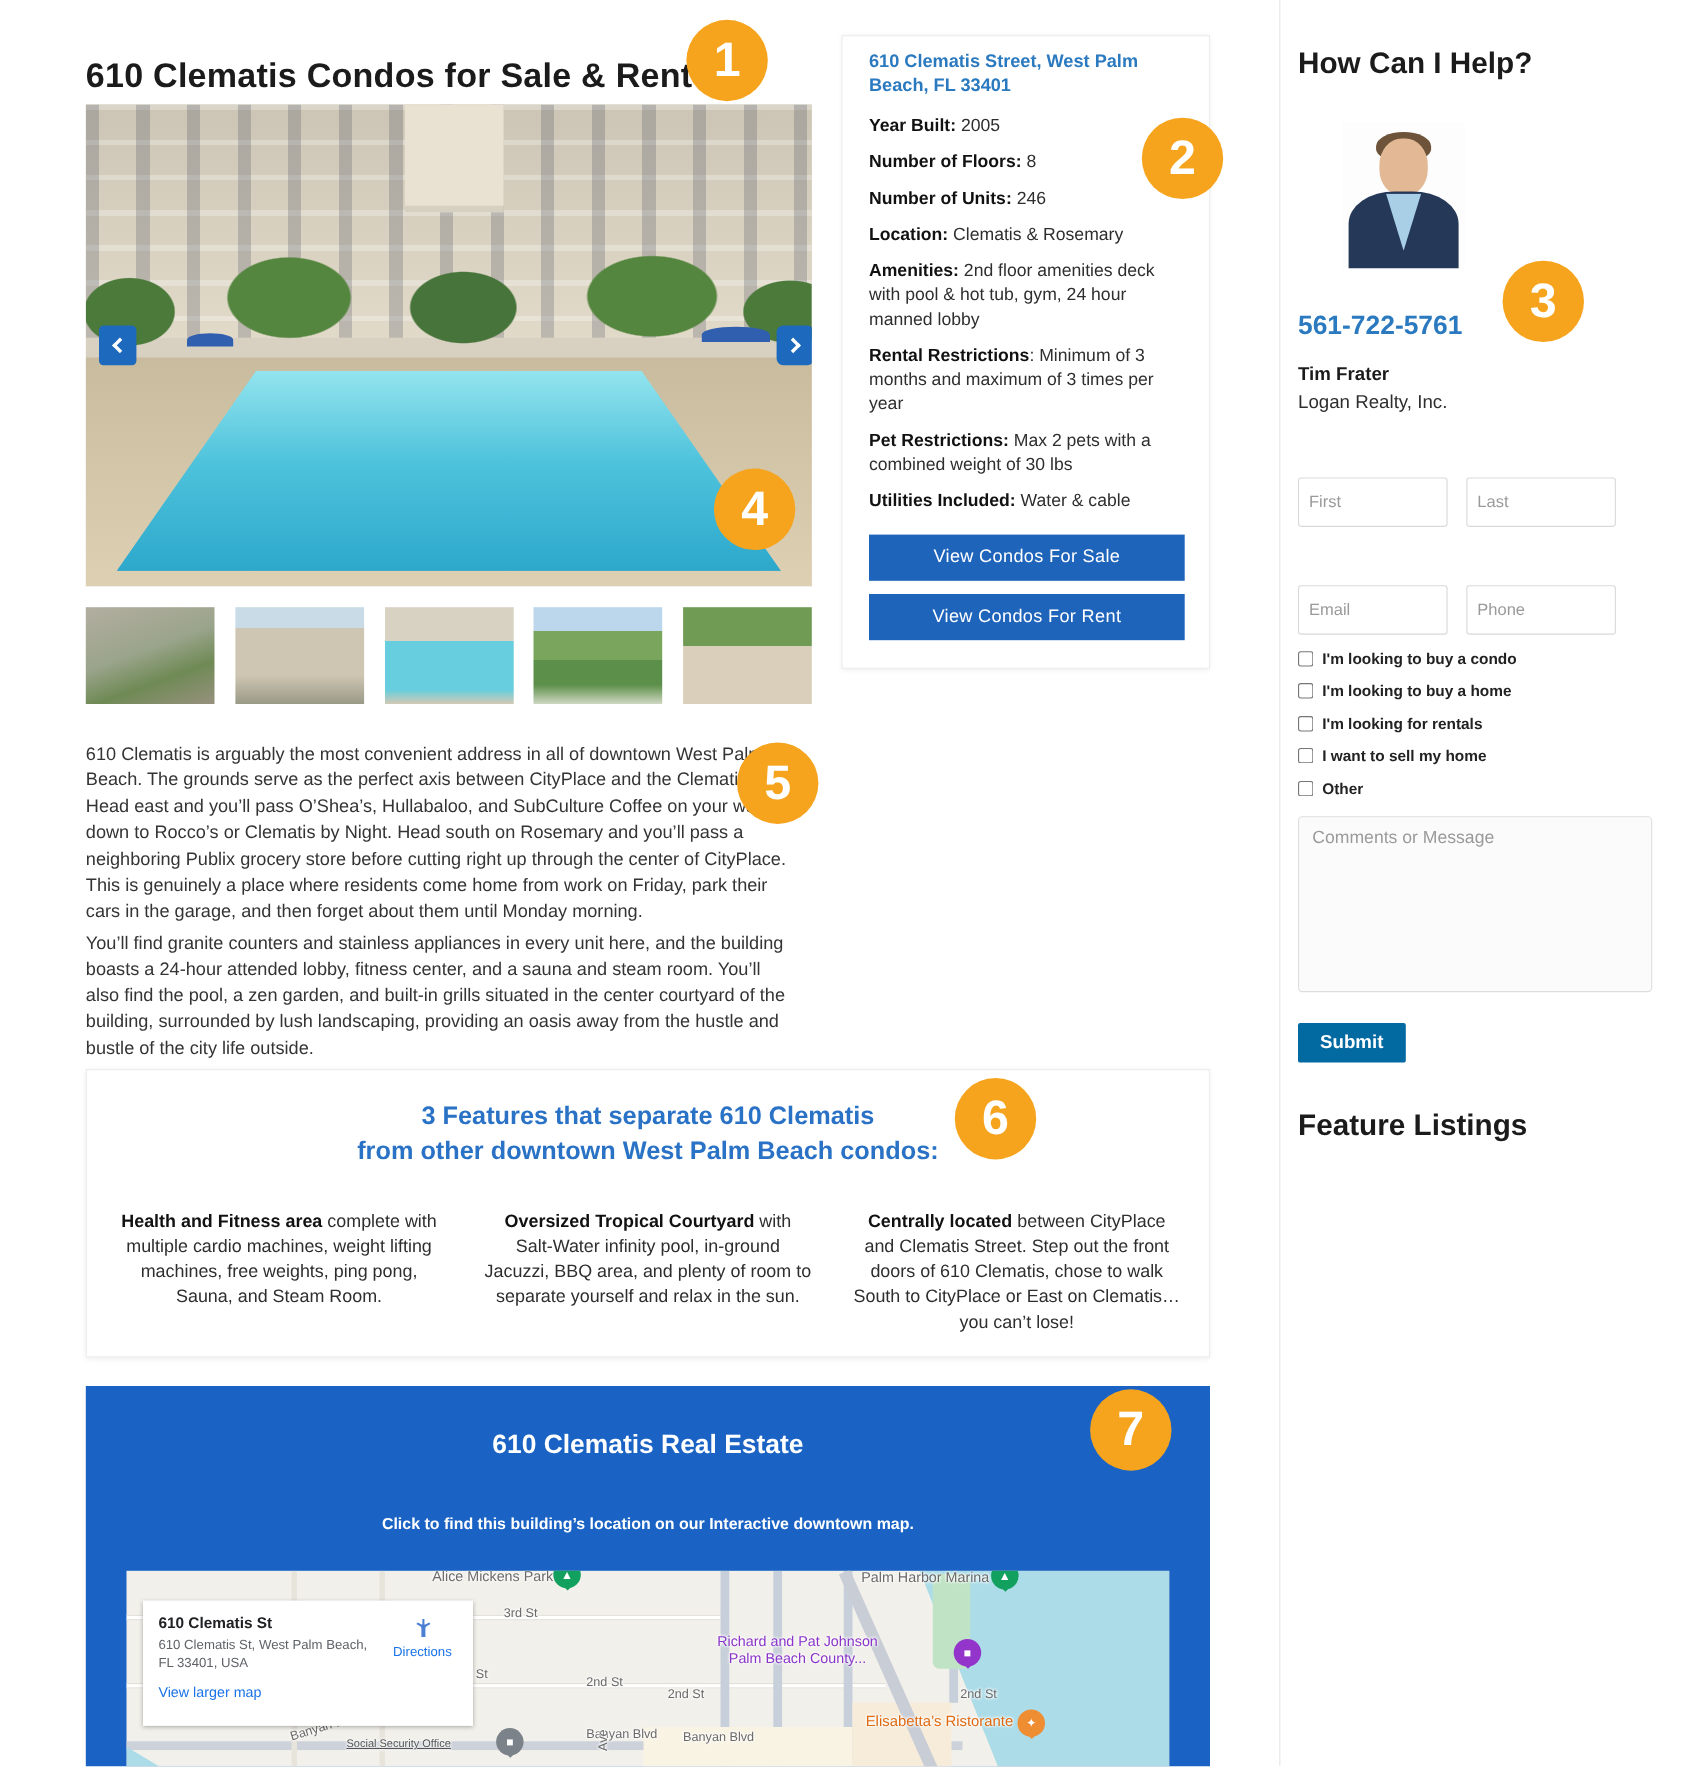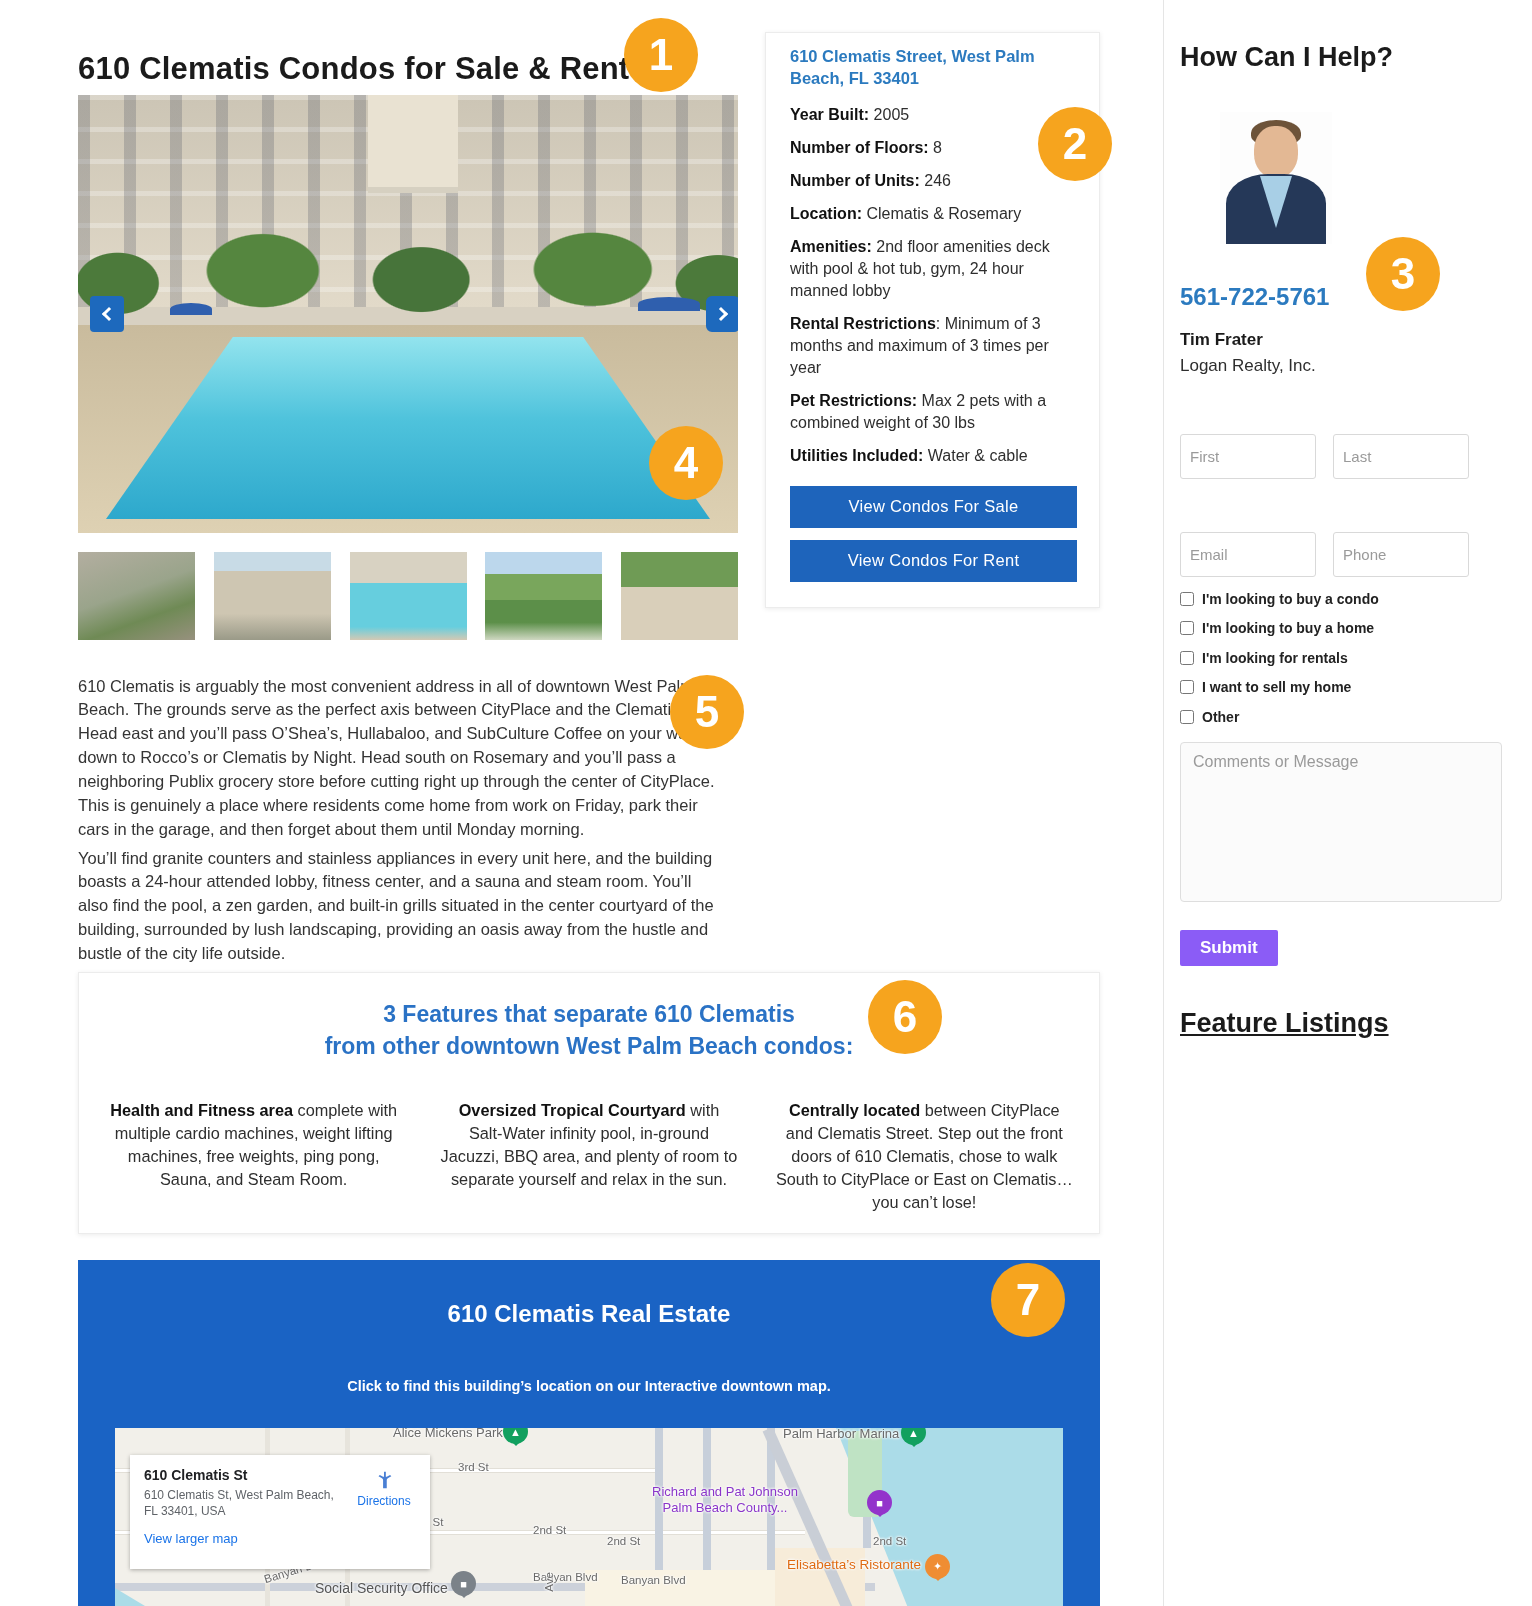--- a/index.html
+++ b/index.html
@@ -87,21 +87,21 @@
   #map .water.lagoon{left:0;top:142px;width:60px;height:90px;clip-path:polygon(0 20%,100% 60%,100% 100%,0 100%);}
   #map .shore-road{position:absolute;left:700px;top:-10px;width:11px;height:260px;background:#c9ced6;transform:rotate(-24deg);}
   #map .park{position:absolute;left:733px;top:3px;width:34px;height:86px;background:#bfe3c4;border-radius:6px;}
   #map .sand1{position:absolute;left:470px;top:142px;width:190px;height:90px;background:#f9f3e4;}
   #map .sand2{position:absolute;left:660px;top:120px;width:90px;height:112px;background:#f7ecd9;}
   .mlabel{position:absolute;font-size:11.5px;color:#6a6a6a;white-space:nowrap;
     text-shadow:0 0 3px #fff,0 0 3px #fff,0 0 3px #fff;}
   .mlabel.poi{font-size:13px;}
   .mlabel.purple{color:#8a35c9;text-align:center;line-height:1.2;}
   .mlabel.orange{color:#df6a12;font-size:13.5px;}
-  .mlabel.dark{color:#555;font-size:14px;}
+  .mlabel.dark{color:#555;font-size:10px;text-decoration:underline;}
   .pin{position:absolute;width:25px;height:25px;border-radius:50%;display:flex;align-items:center;
     justify-content:center;color:#fff;font-size:11px;z-index:3;}
   .pin::after{content:"";position:absolute;left:8px;top:22px;border:5px solid rgba(0,0,0,0);border-top-color:inherit;}
   .pin.green{background:#12a05f;border-top-color:#12a05f;}
   .pin.purple{background:#9334cb;border-top-color:#9334cb;}
   .pin.orange{background:#ef8d33;border-top-color:#ef8d33;}
   .pin.dark{background:#7b8289;border-top-color:#7b8289;}
   #mapcard{position:absolute;left:15px;top:27px;width:300px;height:114px;background:#fff;
     box-shadow:0 1px 4px rgba(0,0,0,.3);padding:12px 14px;z-index:6;}
   #mapcard .mc-title{font-size:14px;font-weight:bold;color:#202124;}
@@ -123,23 +123,23 @@
   #sb-name{left:1180px;top:330px;font-size:17px;font-weight:bold;color:#1b1b1b;}
   #sb-co{left:1180px;top:356px;font-size:17px;color:#2e2e2e;}
   .tfield{position:absolute;width:136px;height:45px;border:1px solid #d9d9d9;border-radius:3px;
     font-family:"Liberation Sans",sans-serif;font-size:15px;color:#333;padding:0 9px;background:#fff;}
   .tfield::placeholder{color:#9a9a9a;}
   .cbrow{position:absolute;left:1180px;display:flex;align-items:center;gap:8px;font-size:14px;font-weight:bold;color:#222;}
   .cbrow input{width:14px;height:14px;margin:0;}
   #sb-msg{left:1180px;top:742px;width:322px;height:160px;border:1px solid #dedede;border-radius:4px;
     background:#fbfbfb;font-family:"Liberation Sans",sans-serif;font-size:16px;padding:10px 12px;color:#333;resize:none;}
   #sb-msg::placeholder{color:#9a9a9a;}
-  #sb-submit{left:1180px;top:930px;background:#8b5cf6;color:#fff;border:none;border-radius:2px;
+  #sb-submit{left:1180px;top:930px;background:#0369a1;color:#fff;border:none;border-radius:2px;
     font-family:"Liberation Sans",sans-serif;font-size:17px;font-weight:bold;padding:8px 20px;cursor:pointer;}
-  #sb-listings{left:1180px;top:1008px;font-size:27px;font-weight:bold;color:#1b1b1b;text-decoration:underline;}
+  #sb-listings{left:1180px;top:1008px;font-size:27px;font-weight:bold;color:#1b1b1b;}
 </style>
 </head>
 <body>
 
 <div id="page">
 
   <h1 id="page-title" class="abs">610 Clematis Condos for Sale &amp; Rent</h1>
 
   <div id="photo" class="abs">
     <div class="ph-building"></div>

